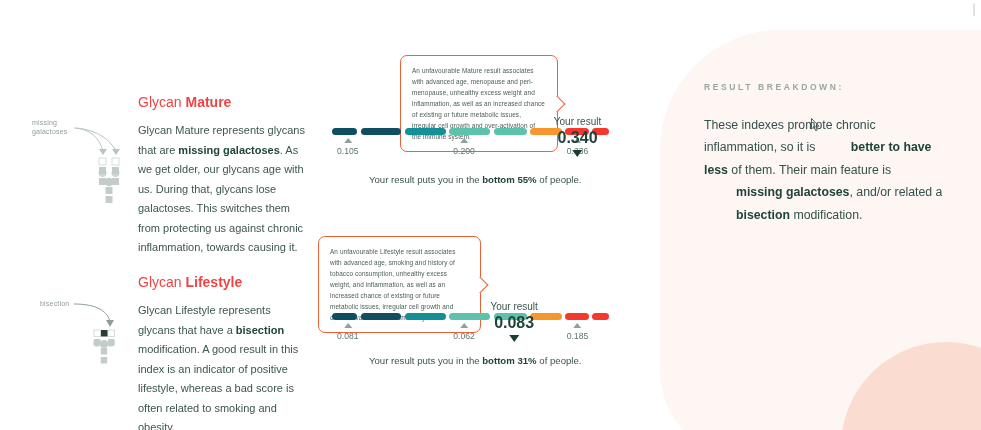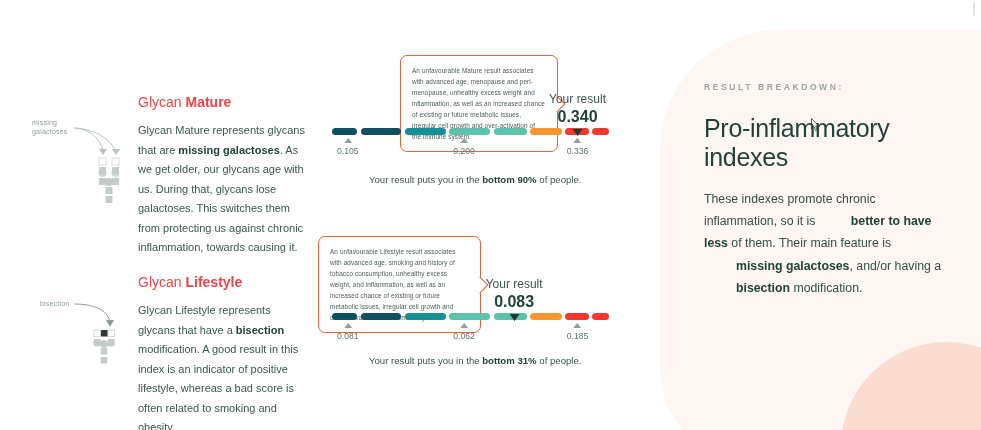--- a/index.html
+++ b/index.html
@@ -71,21 +71,21 @@
   .bar{position:relative;height:7px;width:264px;}
   .seg{position:absolute;top:0;height:7px;border-radius:4px;}
   .tick{position:absolute;top:10px;transform:translateX(-50%);text-align:center;}
   .tri-up{
     width:0;height:0;margin:0 auto;
     border-left:4px solid transparent;border-right:4px solid transparent;
     border-bottom:5.5px solid #8ea19a;
   }
   .tick-lab{font-size:8.6px;color:#5f7570;margin-top:3px;white-space:nowrap;}
   .result-box{position:absolute;transform:translateX(-50%);text-align:center;}
-  .result-lab{font-size:12px;color:#3c564f;white-space:nowrap;}
+  .result-lab{font-size:10px;color:#3c564f;white-space:nowrap;margin-top:24px;}
   .result-val{font-size:16px;font-weight:700;color:#20433a;margin-top:2px;}
   .tri-down{
     width:0;height:0;margin:3px auto 0 auto;
     border-left:5.5px solid transparent;border-right:5.5px solid transparent;
     border-top:7.5px solid #1c3b33;
   }
   .footnote{
     position:absolute;font-size:9.6px;color:#3c564f;white-space:nowrap;
   }
   .footnote b{font-weight:700;color:#20433a;}
@@ -98,22 +98,21 @@
 <body>
 
 <div class="page">
 
   <div class="scrollpip"></div>
 
   <div class="right-panel">
     <div class="blob"></div>
     <div class="panel-inner">
       <div class="eyebrow">RESULT BREAKDOWN:</div>
-      <h1 class="panel-title">Pro-inflammatory indexes</h1>
-      <p class="panel-body"><span>These indexes promote chronic inflammation, so it is </span><b>better to have less</b><span> of them. Their main feature is </span><b>missing galactoses</b><span>, and/or having a </span><b>bisection</b><span> modification.</span></p>
+      <p class="panel-body"><span>These indexes promote chronic inflammation, so it is </span><b>better to have less</b><span> of them. Their main feature is </span><b>missing galactoses</b><span>, and/or related a </span><b>bisection</b><span> modification.</span></p>
     </div>
   </div>
 
   <div>
 
     <div class="glycan" style="left:28px;top:118px;">
       <div class="glabel" style="left:4px;top:0px;">missing<br>galactoses</div>
       <svg width="110" height="90" viewBox="0 0 110 90">
         <path d="M46 10 C64 11,72 22,75 33" stroke="#b9c4c0" stroke-width="1" fill="none"></path>
         <path d="M48 10 C70 12,82 22,88 33" stroke="#b9c4c0" stroke-width="1" fill="none"></path>
@@ -170,21 +169,21 @@
             <div class="tick-lab">0.336</div>
           </div>
         </div>
       <div class="result-box" style="top: -36px; left: 245.52px;">
         <div class="result-lab">Your result</div>
         <div class="result-val">0.340</div>
         <div class="tri-down"></div>
       </div>
     </div>
 
-    <div class="footnote" style="left:369px;top:174px;"><span>Your result puts you in the </span><b>bottom 90%</b><span> of people.</span></div>
+    <div class="footnote" style="left:369px;top:174px;"><span>Your result puts you in the </span><b>bottom 55%</b><span> of people.</span></div>
   </div>
 
   <div>
 
     <div class="glycan" style="left:32px;top:298px;">
       <div class="glabel" style="left:8px;top:1px;">bisection</div>
       <svg width="110" height="70" viewBox="0 0 110 70">
         <path d="M42 6 C66 6,76 14,78 24" stroke="#8f9c97" stroke-width="1" fill="none"></path>
         <path d="M74 22 l4 7 l4 -7 z" fill="#8f9c97"></path>
         <rect x="62" y="32" width="6.5" height="6.5" fill="none" stroke="#d5dcd9" stroke-width="1"></rect>

